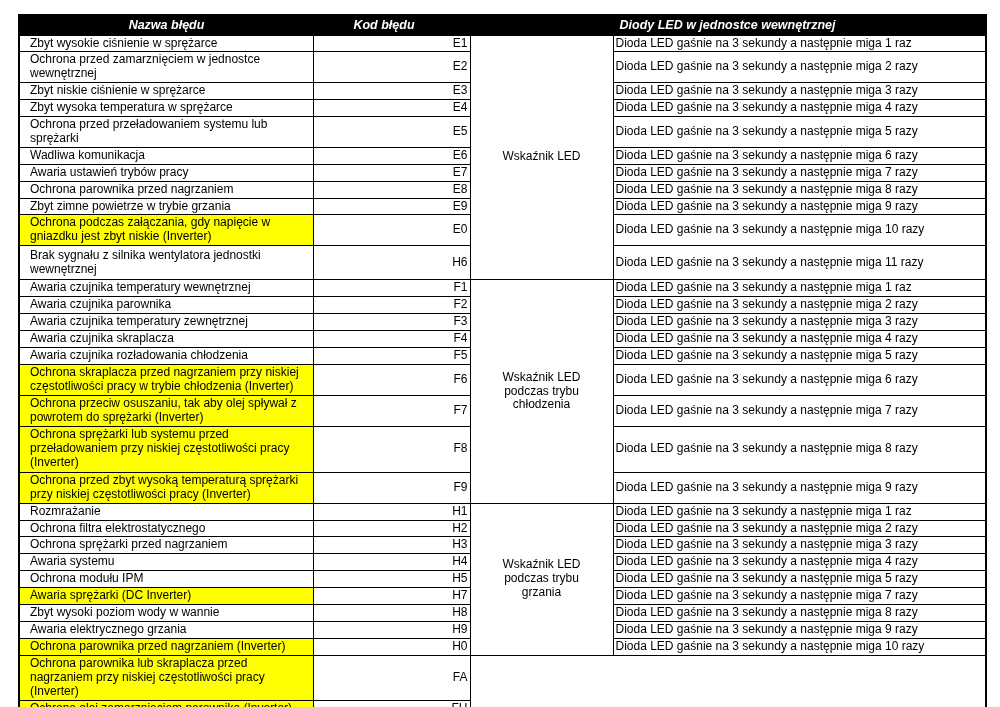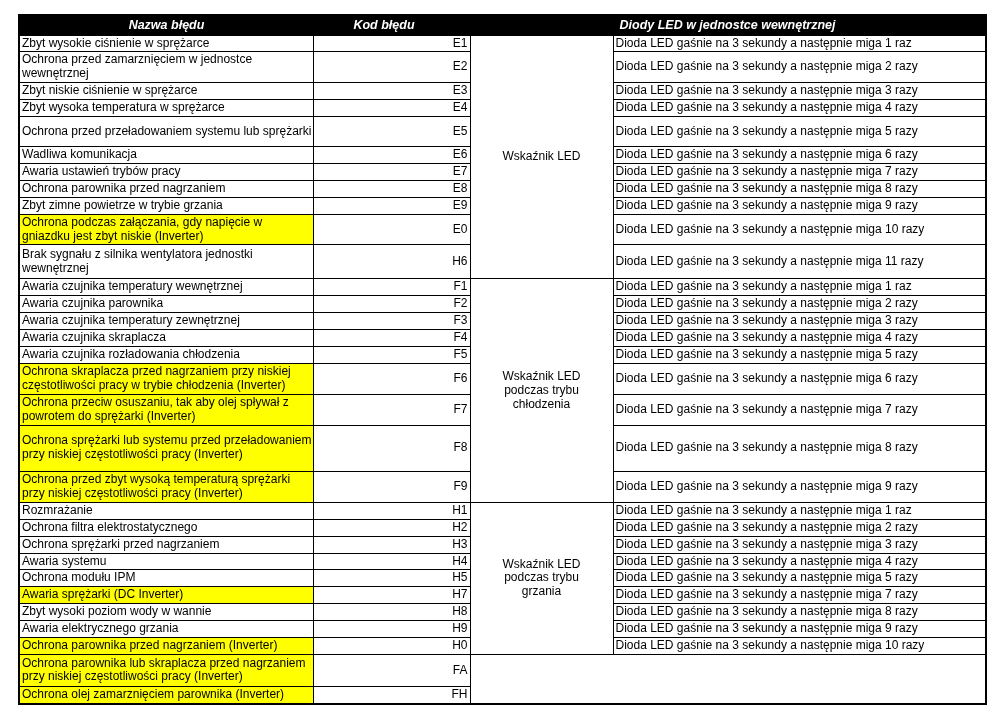--- a/index.html
+++ b/index.html
@@ -16,21 +16,21 @@
   tr.header th {
     background:var(--hbg,#000); color:var(--htx,#fff);
     font-weight:bold; font-style:italic; text-align:center;
     font-size:12.5px; padding:2px 2px; border-top:2px solid var(--bd,#000);
   }
   th.h-name { border-left:2px solid var(--bd,#000); }
   th.h-gap  { background:#ffffff; border:none; }
   th.h-led  { border-right:2px solid var(--bd,#000); }
   td.c-name {
     border:1px solid var(--bd,#000); border-left-width:2px;
-    text-align:left; padding:1px 1px 1px 2px;
+    text-align:left; padding:1px 1px 1px 10px;
   }
   td.c-code { border:1px solid var(--bd,#000); text-align:right; padding:1px 2px; }
   td.c-ind  { border:1px solid var(--bd,#000); text-align:center; padding:1px 16px; }
   td.c-led  {
     border:1px solid var(--bd,#000); border-right-width:2px;
     text-align:left; padding:1px 2px;
   }
   td.c-empty {
     border:1px solid var(--bd,#000); border-right-width:2px;
     border-bottom-width:2px; background:#fff;

